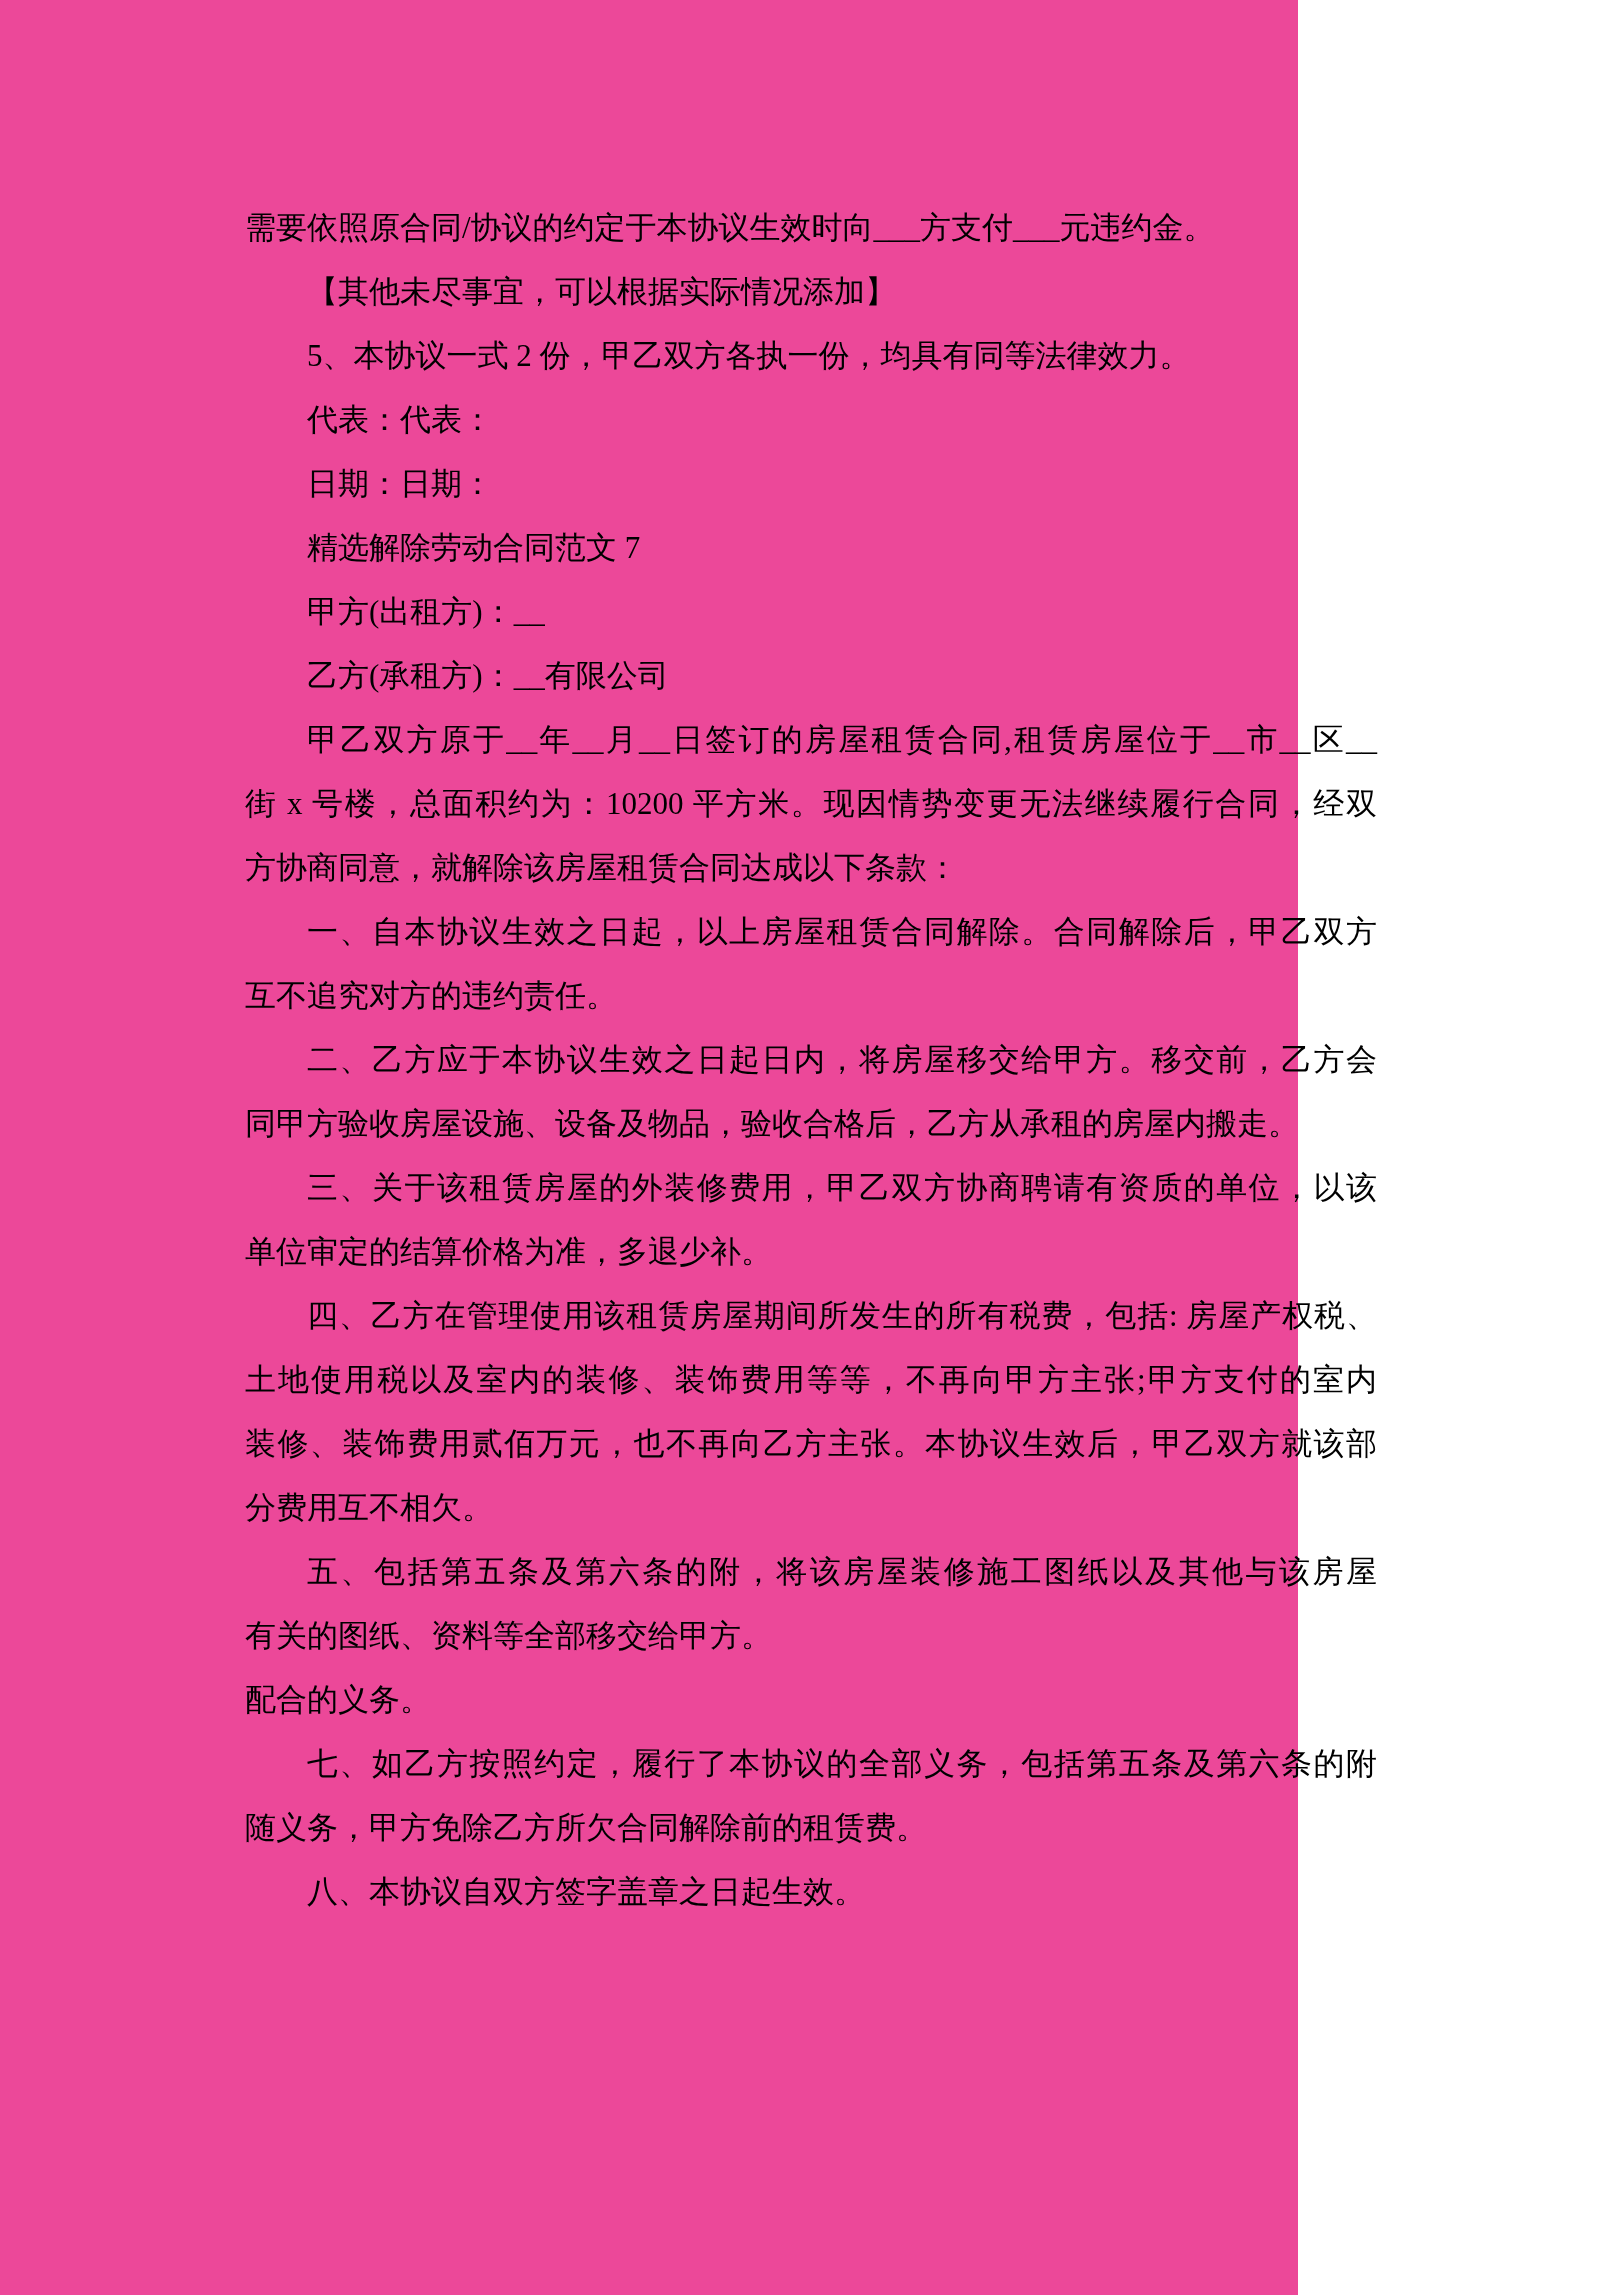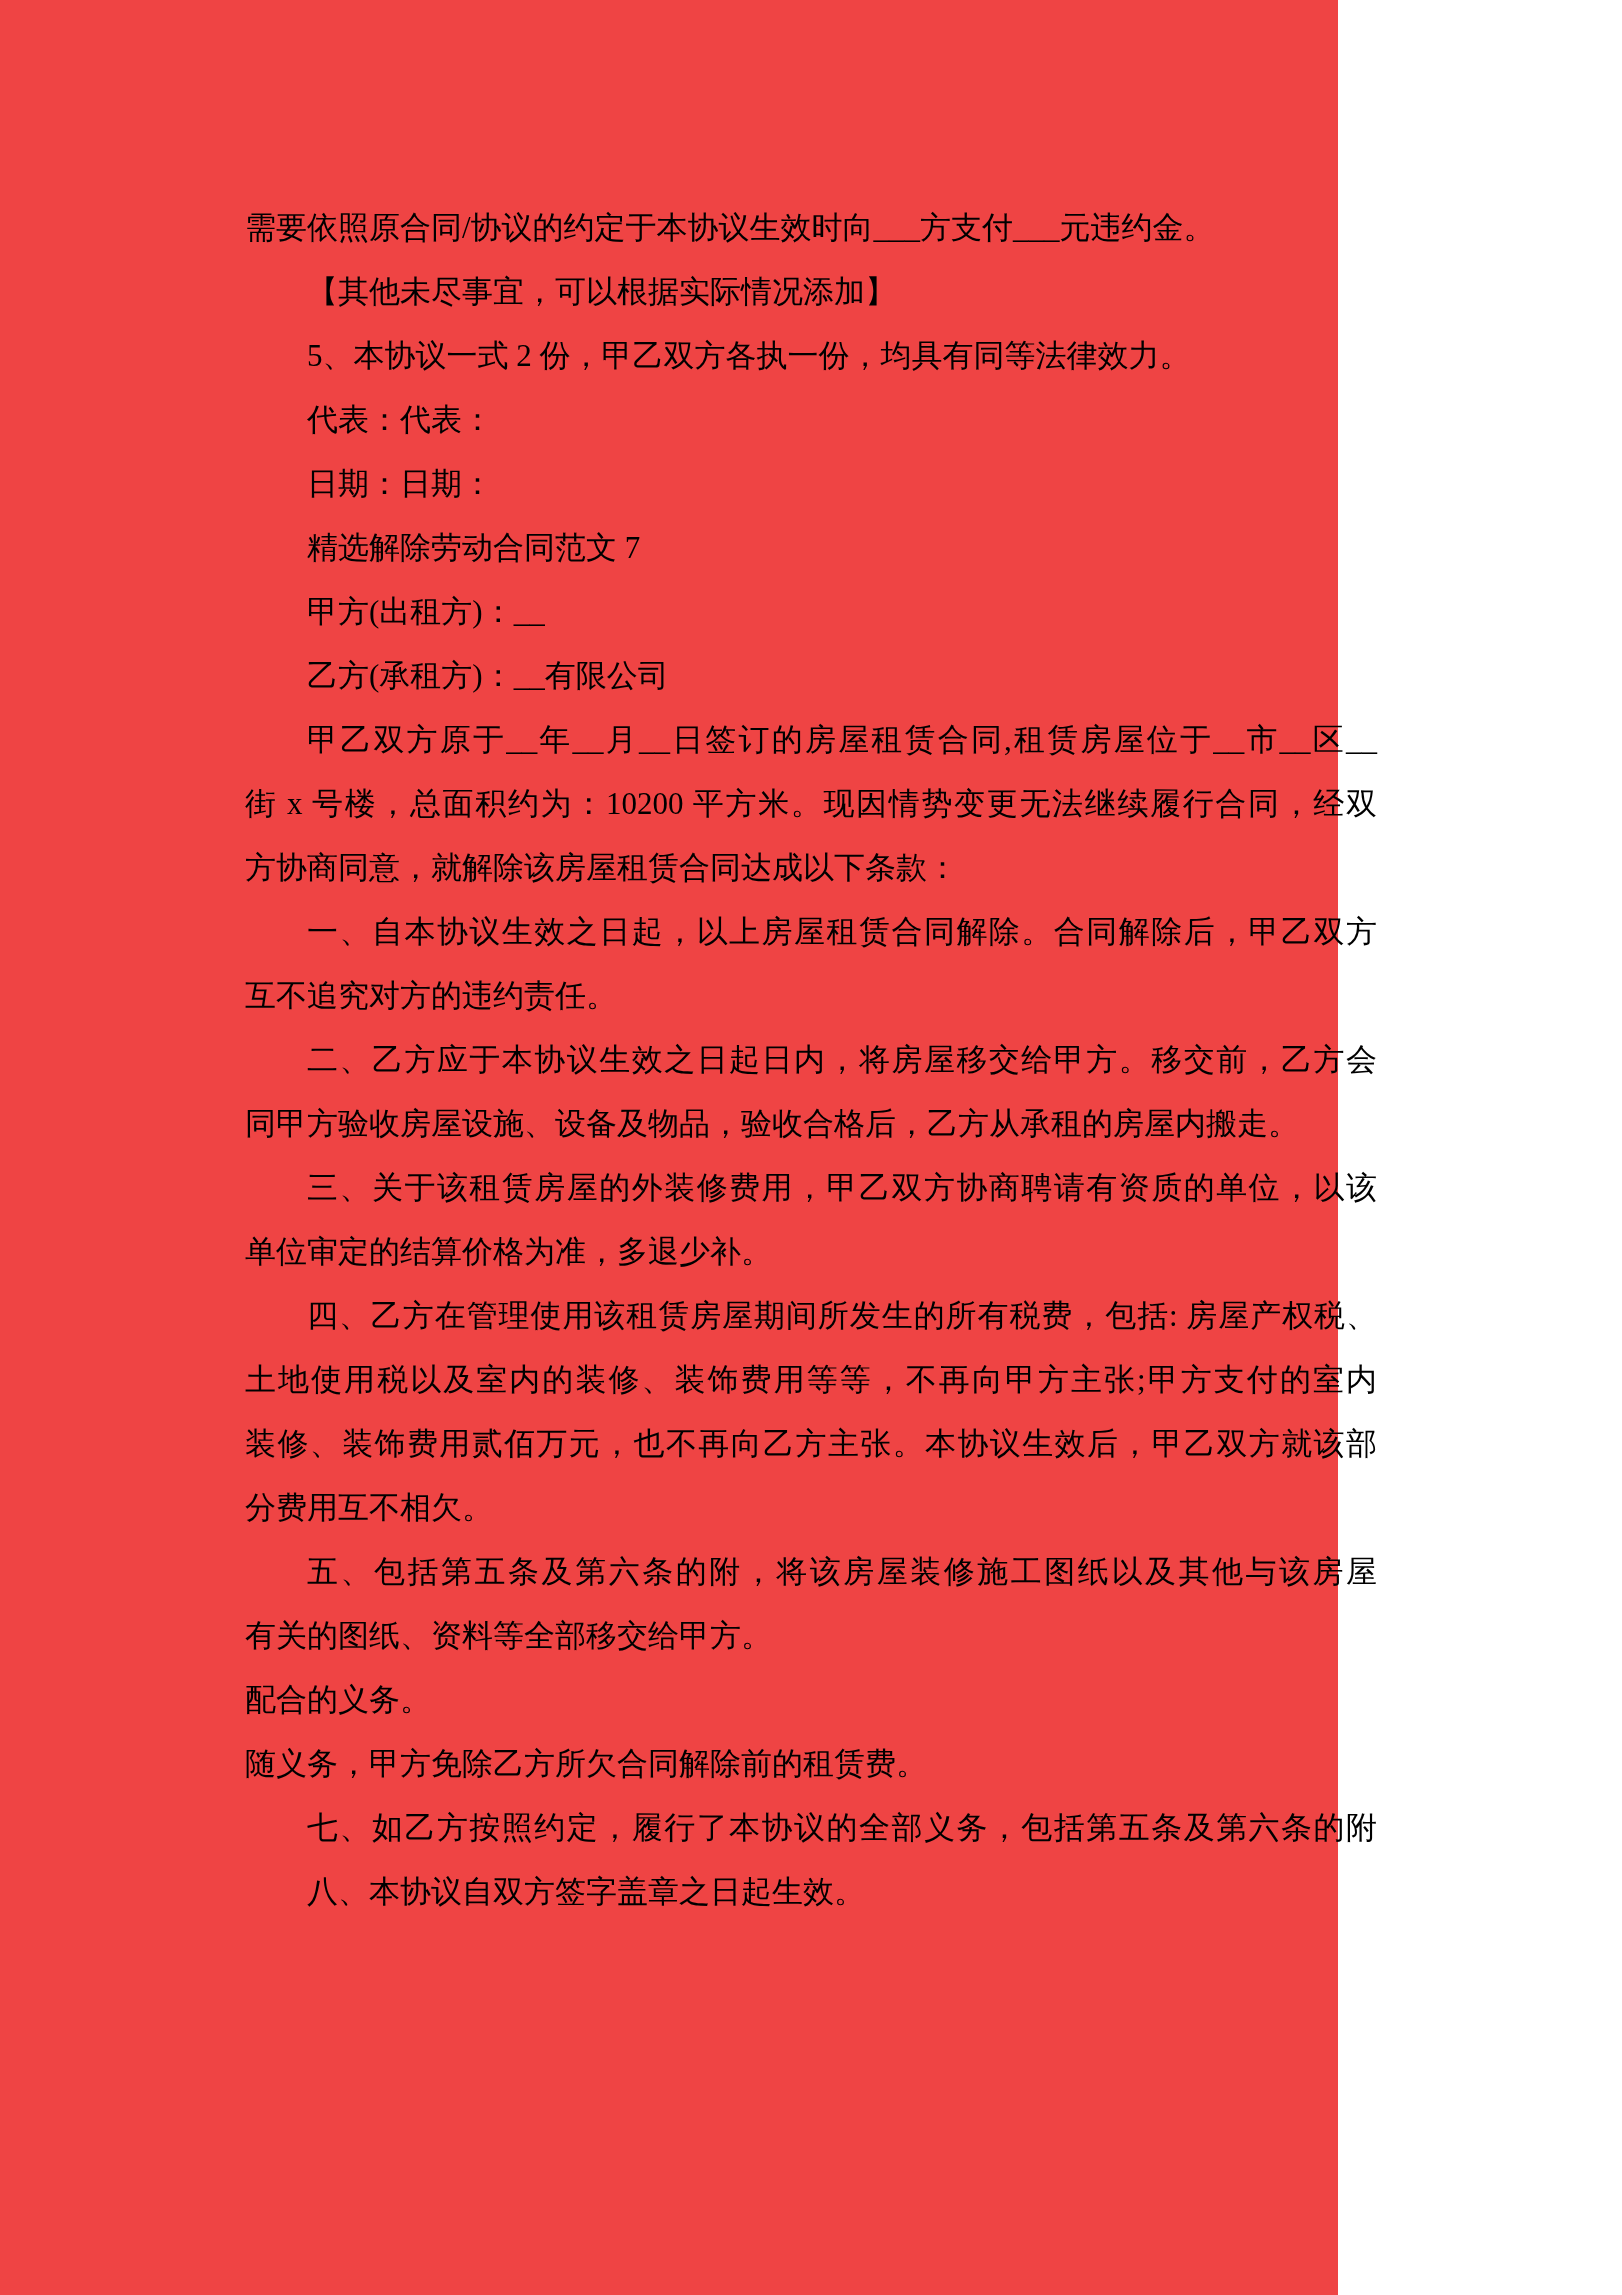--- a/index.html
+++ b/index.html
@@ -11,22 +11,21 @@
     height: 2295px;
     background: #ffffff;
     position: relative;
     overflow: hidden;
   }
   .doc-page {
     position: absolute;
     left: 0; top: 0;
     width: 1298px;
     height: 2295px;
-    background: #ef4444;
-    padding-left: 40px;
+    background: #ec4899;
   }
   .doc-body {
     position: absolute;
     left: 245px;
     top: 196px;
     width: 1132px;
   }
   .line {
     font-family: "Liberation Serif", "DejaVu Serif", serif;
     font-size: 31px;
@@ -64,18 +63,18 @@
     <div class="line">同甲方验收房屋设施、设备及物品，验收合格后，乙方从承租的房屋内搬走。</div>
     <div class="line indent fill">三、关于该租赁房屋的外装修费用，甲乙双方协商聘请有资质的单位，以该</div>
     <div class="line">单位审定的结算价格为准，多退少补。</div>
     <div class="line indent fill">四、乙方在管理使用该租赁房屋期间所发生的所有税费，包括: 房屋产权税、</div>
     <div class="line fill">土地使用税以及室内的装修、装饰费用等等，不再向甲方主张;甲方支付的室内</div>
     <div class="line fill">装修、装饰费用贰佰万元，也不再向乙方主张。本协议生效后，甲乙双方就该部</div>
     <div class="line">分费用互不相欠。</div>
     <div class="line indent fill">五、包括第五条及第六条的附，将该房屋装修施工图纸以及其他与该房屋</div>
     <div class="line">有关的图纸、资料等全部移交给甲方。</div>
     <div class="line">配合的义务。</div>
+    <div class="line indent fill">七、如乙方按照约定，履行了本协议的全部义务，包括第五条及第六条的附</div>
     <div class="line">随义务，甲方免除乙方所欠合同解除前的租赁费。</div>
-    <div class="line indent fill">七、如乙方按照约定，履行了本协议的全部义务，包括第五条及第六条的附</div>
     <div class="line indent">八、本协议自双方签字盖章之日起生效。</div>
   </div>
 </div>
 
 
 </body></html>

